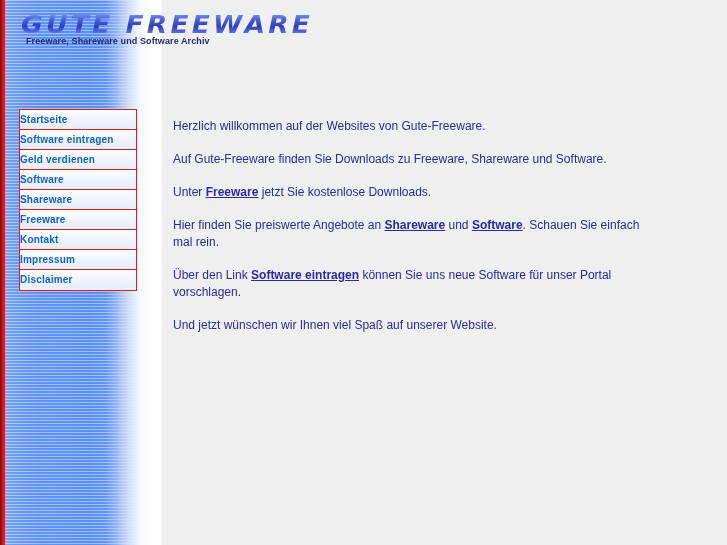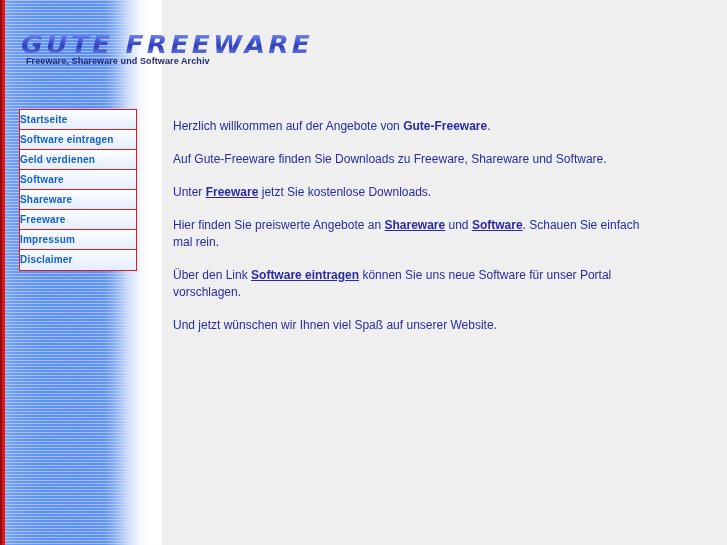--- a/index.html
+++ b/index.html
@@ -79,21 +79,20 @@
     width: 3px; height: 545px;
     background: #ee1111;
   }
 
   
   #banner {
     position: absolute;
     left: 0; top: 0;
     width: 400px; height: 70px;
     z-index: 4;
-    margin-top: 20px;
   }
   #logo-wordmark {
     position: absolute;
     left: 21px;
     top: 11px;
     font-family: "DejaVu Sans", sans-serif;
     font-size: 25px;
     font-weight: bold;
     font-style: italic;
     letter-spacing: 3px;
@@ -156,21 +155,21 @@
     top: 118px;
     width: 470px;
     z-index: 3;
     color: #2a2aa8;
     font-size: 12px;
     line-height: 17px;
   }
   #content p {
     margin: 0 0 16px 0;
   }
-  #content .b { font-weight: bold; }
+  #content .b { font-weight: normal; }
   #content a {
     color: #2a2aa8;
     font-weight: bold;
     text-decoration: underline;
     cursor: pointer;
   }
 </style>
 </head>
 <body>
 
@@ -186,27 +185,28 @@
   <div id="logo-tagline">Freeware, Shareware und Software Archiv</div>
 </div>
 
 <nav id="nav">
   <a class="nav-item" href="#">Startseite</a>
   <a class="nav-item" href="#">Software eintragen</a>
   <a class="nav-item" href="#">Geld verdienen</a>
   <a class="nav-item" href="#">Software</a>
   <a class="nav-item" href="#">Shareware</a>
   <a class="nav-item" href="#">Freeware</a>
+  <a class="nav-item" href="#">Kontakt</a>
   <a class="nav-item" href="#">Impressum</a>
   <a class="nav-item" href="#">Disclaimer</a>
 </nav>
 
 <main id="content">
 
-  <p><span>Herzlich willkommen auf der Angebote von </span><span class="b">Gute-Freeware</span><span>.</span></p>
+  <p><span>Herzlich willkommen auf der Websites von </span><span class="b">Gute-Freeware</span><span>.</span></p>
 
   <p><span>Auf Gute-Freeware finden Sie Downloads zu Freeware, Shareware und Software.</span></p>
 
   <p><span>Unter </span><a href="#">Freeware</a><span> jetzt Sie kostenlose Downloads.</span></p>
 
   <p><span>Hier finden Sie preiswerte Angebote an </span><a href="#">Shareware</a><span> und </span><a href="#">Software</a><span>. Schauen Sie einfach mal rein.</span></p>
 
   <p><span>Über den Link </span><a href="#">Software eintragen</a><span> können Sie uns neue Software für unser Portal vorschlagen.</span></p>
 
 

